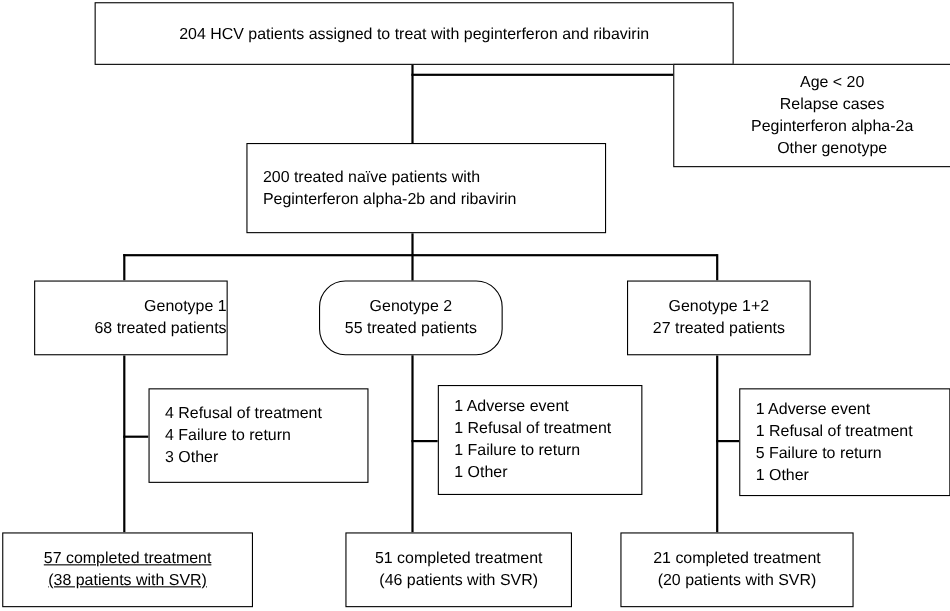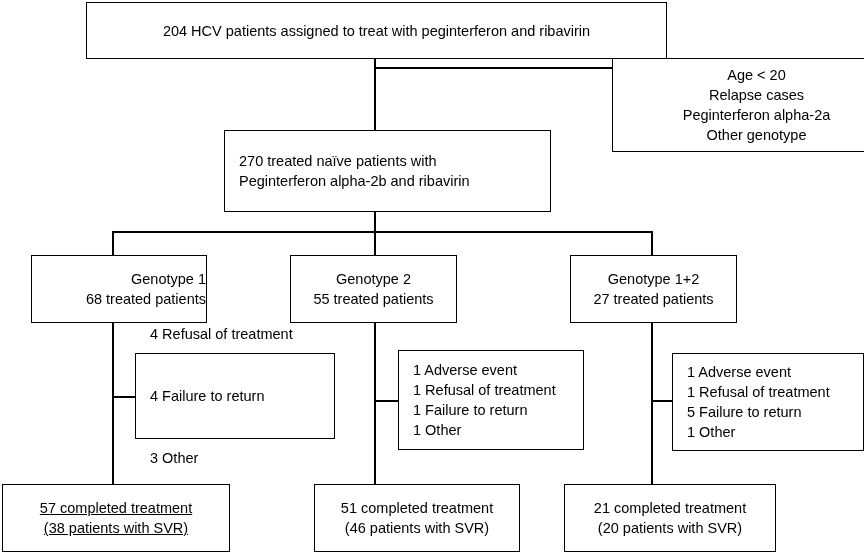--- a/index.html
+++ b/index.html
@@ -74,40 +74,40 @@
   </div>
 
   <div class="box left" style="left:612px; top:58px; width:275px; height:94px;align-items:center;">
     <div class="line">Age &lt; 20</div>
     <div class="line">Relapse cases</div>
     <div class="line">Peginterferon alpha-2a</div>
     <div class="line">Other genotype</div>
   </div>
 
   <div class="box left" style="left:224px; top:130px; width:327px; height:82px;">
-    <div class="line">270 treated naïve patients with</div>
+    <div class="line">200 treated naïve patients with</div>
     <div class="line">Peginterferon alpha-2b and ribavirin</div>
   </div>
 
   <div class="box center" style="left:31px; top:255px; width:176px; height:68px;align-items:flex-end;">
     <div class="line">Genotype 1</div>
     <div class="line">68 treated patients</div>
   </div>
 
-  <div class="box center" style="left:290px; top:255px; width:167px; height:68px;">
+  <div class="box center" style="left:290px; top:255px; width:167px; height:68px;border-radius:24px;">
     <div class="line">Genotype 2</div>
     <div class="line">55 treated patients</div>
   </div>
 
   <div class="box center" style="left:570px; top:255px; width:167px; height:68px;">
     <div class="line">Genotype 1+2</div>
     <div class="line">27 treated patients</div>
   </div>
 
-  <div class="box left" style="left:135px; top:353px; width:200px; height:86px;gap:42px;">
+  <div class="box left" style="left:135px; top:353px; width:200px; height:86px;">
     <div class="line">4 Refusal of treatment</div>
     <div class="line">4 Failure to return</div>
     <div class="line">3 Other</div>
   </div>
 
   <div class="box left" style="left:398px; top:350px; width:186px; height:100px;">
     <div class="line">1 Adverse event</div>
     <div class="line">1 Refusal of treatment</div>
     <div class="line">1 Failure to return</div>
     <div class="line">1 Other</div>

